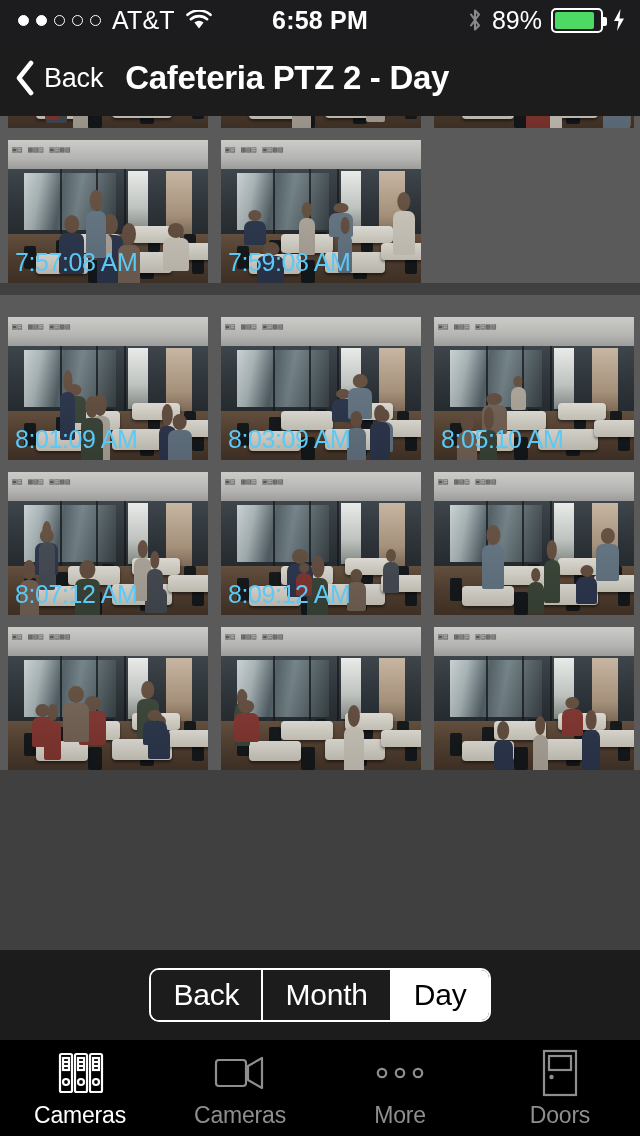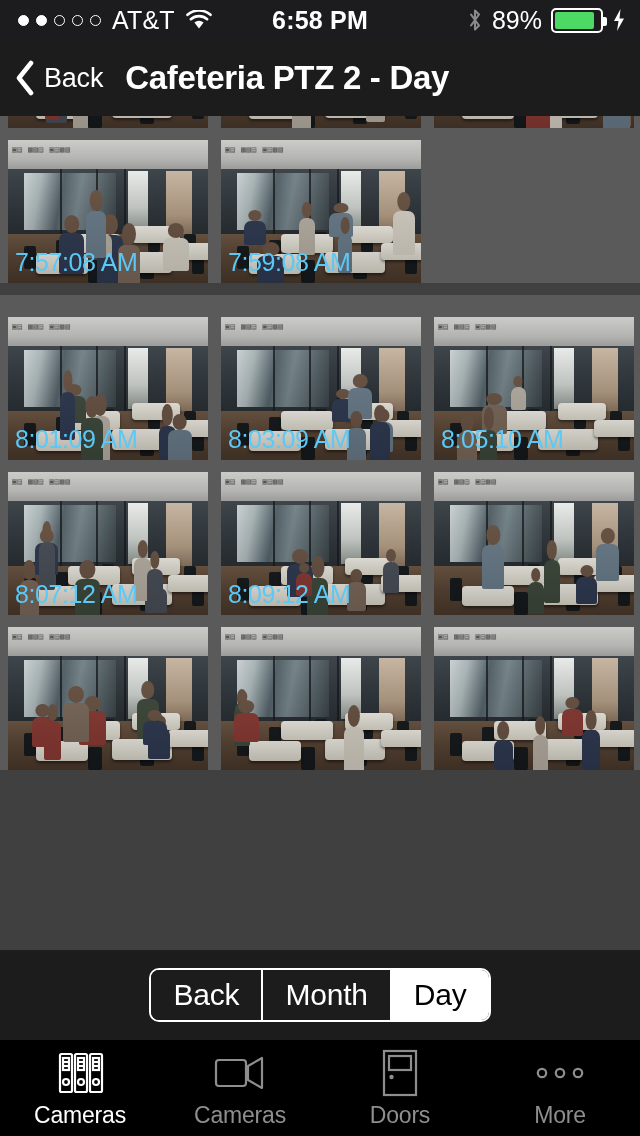--- a/index.html
+++ b/index.html
@@ -700,33 +700,33 @@
         <div class="tab-icon">
           <svg width="52" height="38" viewBox="0 0 52 38">
             <rect x="2" y="6" width="30" height="26" rx="3" stroke="#8e8e8e" fill="none" stroke-width="2.2"></rect>
             <path d="M34 12 L48 4 L48 34 L34 26 Z" stroke="#8e8e8e" fill="none" stroke-width="2.2" stroke-linejoin="round"></path>
           </svg>
         </div>
         <div class="tab-label">Cameras</div>
       </div>
       <div class="tab">
         <div class="tab-icon">
+          <svg width="52" height="18" viewBox="0 0 52 18">
+            <circle cx="8" cy="9" r="4.2" stroke="#8e8e8e" fill="none" stroke-width="2.2"></circle>
+            <circle cx="26" cy="9" r="4.2" stroke="#8e8e8e" fill="none" stroke-width="2.2"></circle>
+            <circle cx="44" cy="9" r="4.2" stroke="#8e8e8e" fill="none" stroke-width="2.2"></circle>
+          </svg>
+        </div>
+        <div class="tab-label">More</div>
+      </div>
+      <div class="tab">
+        <div class="tab-icon">
           <svg width="40" height="48" viewBox="0 0 40 48">
             <rect x="4" y="2" width="32" height="44" stroke="#8e8e8e" fill="none" stroke-width="2.2"></rect>
             <rect x="9" y="7" width="22" height="14" stroke="#8e8e8e" fill="none" stroke-width="2.2"></rect>
             <circle cx="11.5" cy="28" r="2.2" fill="#8e8e8e"></circle>
           </svg>
         </div>
         <div class="tab-label">Doors</div>
       </div>
-      <div class="tab">
-        <div class="tab-icon">
-          <svg width="52" height="18" viewBox="0 0 52 18">
-            <circle cx="8" cy="9" r="4.2" stroke="#8e8e8e" fill="none" stroke-width="2.2"></circle>
-            <circle cx="26" cy="9" r="4.2" stroke="#8e8e8e" fill="none" stroke-width="2.2"></circle>
-            <circle cx="44" cy="9" r="4.2" stroke="#8e8e8e" fill="none" stroke-width="2.2"></circle>
-          </svg>
-        </div>
-        <div class="tab-label">More</div>
-      </div>
     </div>
 
 </div>
 
 </body></html>

